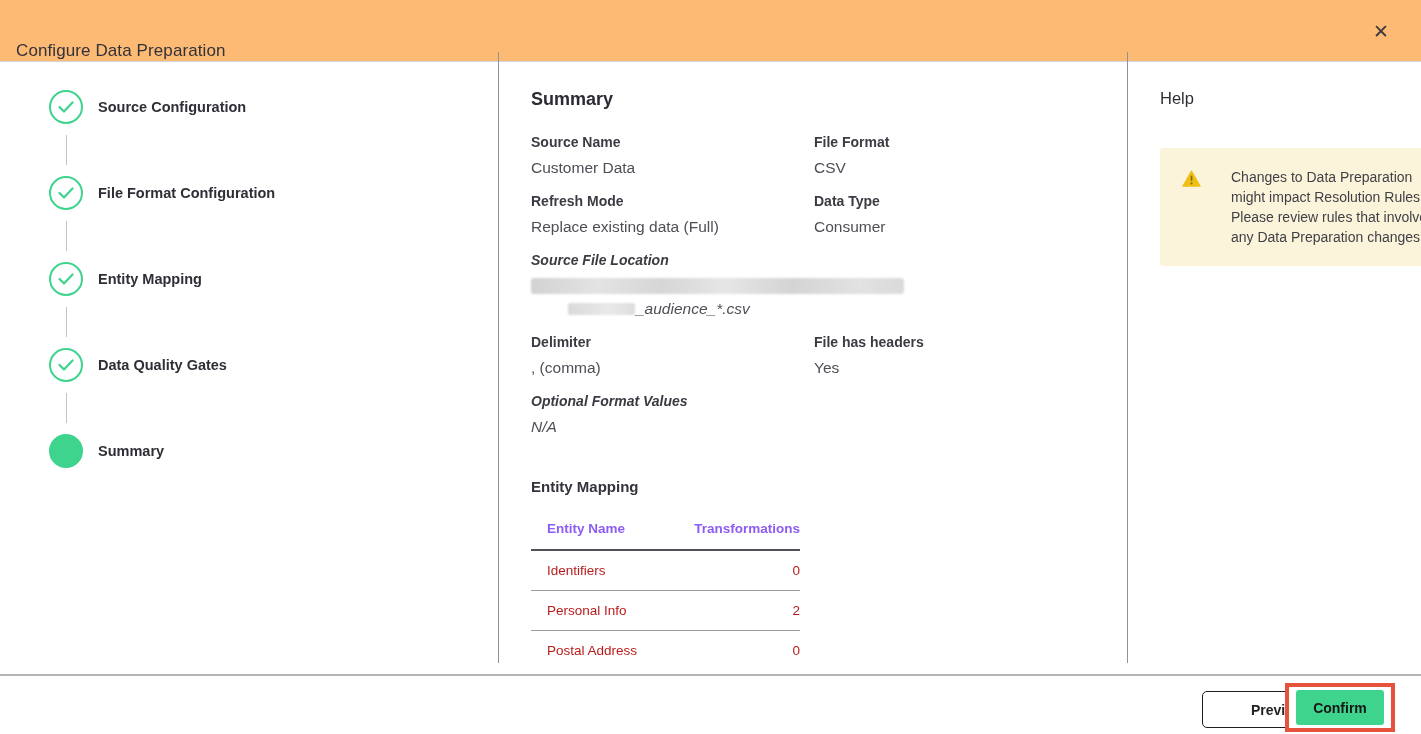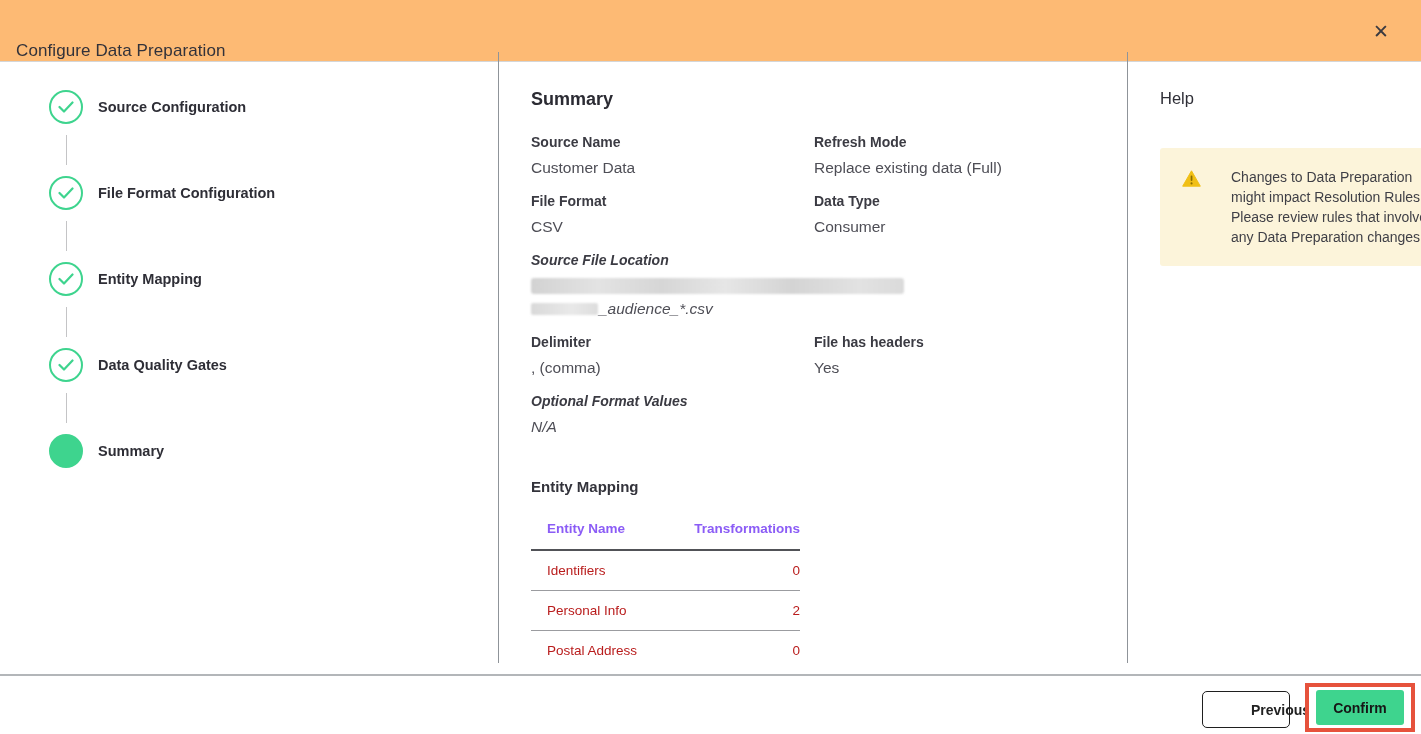--- a/index.html
+++ b/index.html
@@ -53,21 +53,21 @@
   .field { margin-bottom: 16px; }
   .field-label { font-size: 14px; font-weight: 700; color: #3b3b43; margin-bottom: 9px; }
   .field-value { font-size: 15.5px; font-weight: 400; color: #4e4e56; }
   .field-full { grid-column: 1 / -1; font-style: italic; }
 
   .redact-bar {
     width: 373px; height: 16px; margin: 10px 0 6px 0;
     background: linear-gradient(90deg,#d2d2d2 0%, #e3e3e3 18%, #d6d6d6 35%, #e6e6e6 52%, #d4d4d4 70%, #e2e2e2 88%, #dadada 100%);
     border-radius: 3px; filter: blur(1.2px);
   }
-  .redact-line2 { display: flex; align-items: center; }
+  .redact-line2 { display: flex; align-items: center; margin-left: 37px; }
   .redact-inline {
     width: 67px; height: 12px; align-self: center;
     background: linear-gradient(90deg,#d9d9d9, #e9e9e9 60%, #dddddd);
     border-radius: 2px; filter: blur(1.2px); margin-right: 1px;
   }
 
   .entity-heading { font-size: 15px; font-weight: 700; color: #33333b; margin: 26px 0 0; }
   .entity-table { width: 269px; margin-top: 22px; }
   .etable-head {
     display: flex; justify-content: space-between;
@@ -104,21 +104,21 @@
   }
   .prev-btn {
     position: absolute; top: 15px; right: 131px;
     width: 88px; height: 37px;
     background: #fff; border: 1.5px solid #1f1f1f; border-radius: 5px;
     font-family: inherit; font-size: 14px; font-weight: 600; color: #222;
     cursor: pointer;
     padding-left: 48px;
   }
   .annotation-box {
-    position: absolute; top: 7px; right: 6px;
+    position: absolute; top: 7px; right: 26px;
     width: 110px; height: 49px;
     border: 4px solid #e6523c; background: #fff;
     display: flex; align-items: center; justify-content: center;
   }
   .confirm-btn {
     width: 88px; height: 35px;
     background: #3ed48e; border: none; border-radius: 3px;
     font-family: inherit; font-size: 14px; font-weight: 600; color: #161616;
     cursor: pointer;
   }
@@ -186,27 +186,27 @@
     <div class="summary-heading">Summary</div>
 
     <div class="fields-grid">
 
       <div class="field">
         <div class="field-label">Source Name</div>
         <div class="field-value">Customer Data</div>
       </div>
 
       <div class="field">
+        <div class="field-label">File Format</div>
+        <div class="field-value">CSV</div>
+      </div>
+
+      <div class="field">
         <div class="field-label">Refresh Mode</div>
         <div class="field-value">Replace existing data (Full)</div>
-      </div>
-
-      <div class="field">
-        <div class="field-label">File Format</div>
-        <div class="field-value">CSV</div>
       </div>
 
       <div class="field">
         <div class="field-label">Data Type</div>
         <div class="field-value">Consumer</div>
       </div>
 
       <div class="field field-full">
         <div class="field-label">Source File Location</div>
         <div class="redact-bar"></div>

